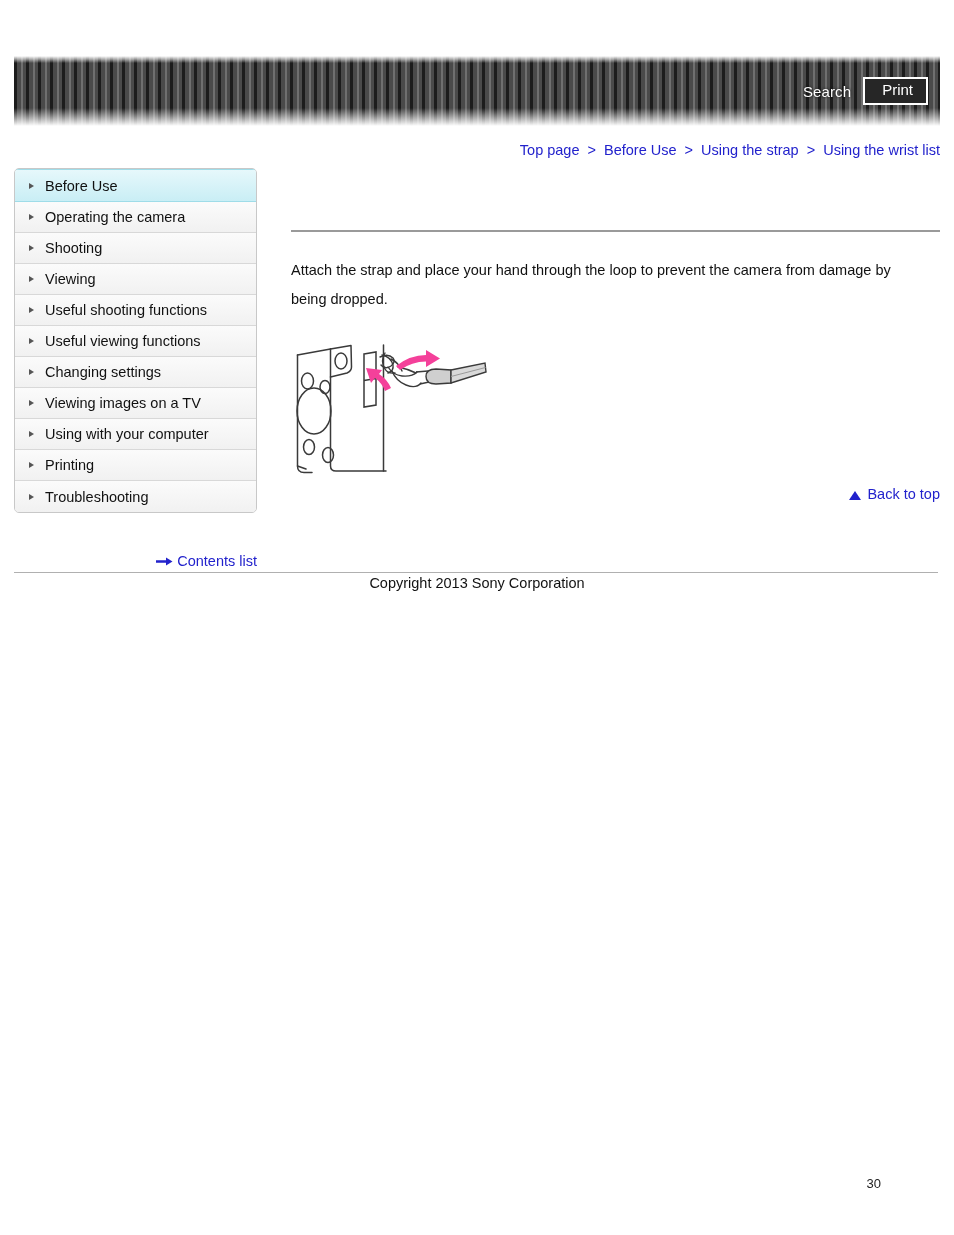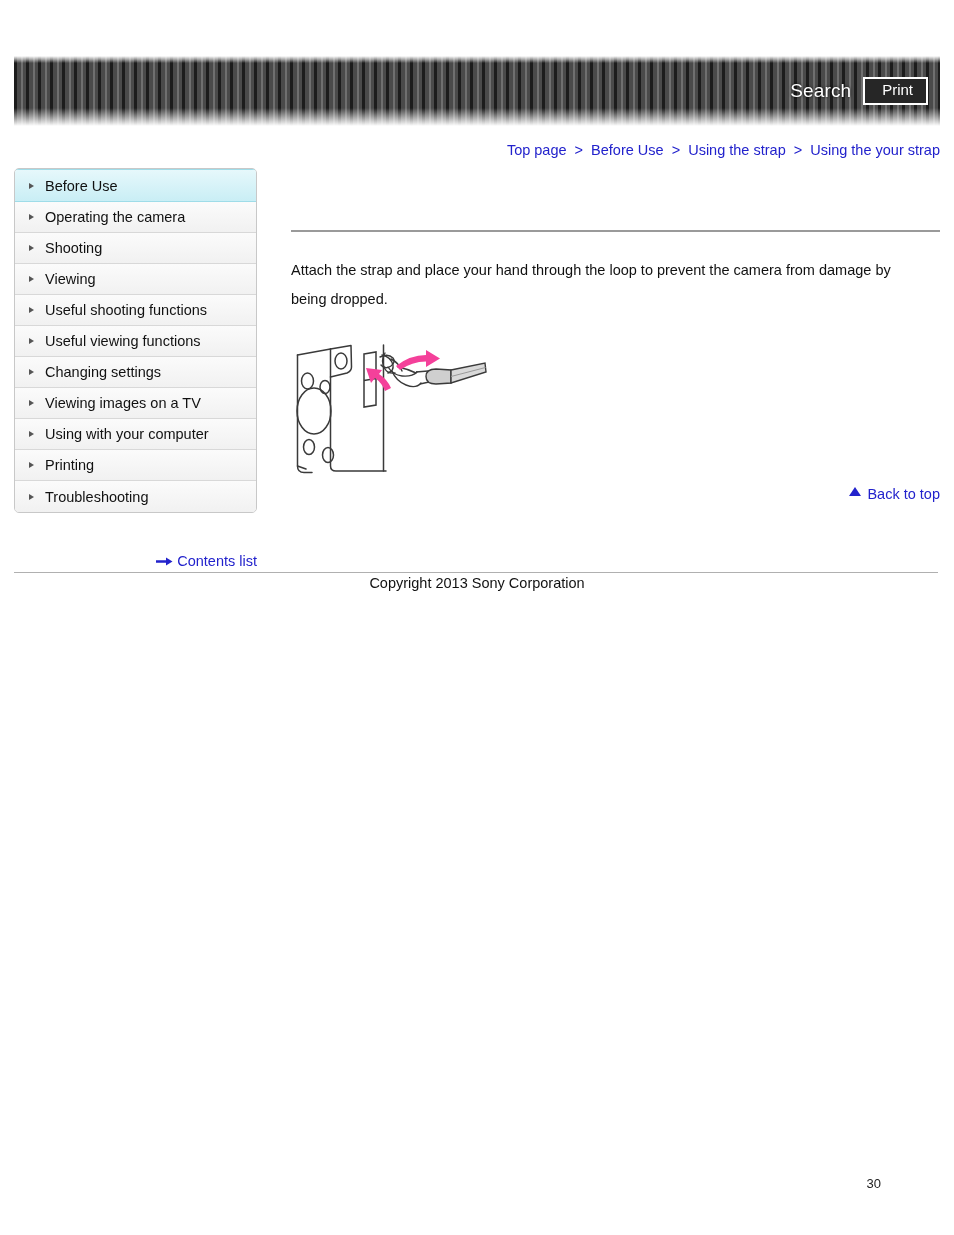--- a/index.html
+++ b/index.html
@@ -43,21 +43,21 @@
     position: absolute;
     right: 12px;
     top: 0;
     height: 70px;
     display: flex;
     align-items: center;
     gap: 12px;
   }
   #search-label {
     color: #ffffff;
-    font-size: 19px;
+    font-size: 15px;
     letter-spacing: 0.1px;
     text-shadow: 0 0 3px rgba(0,0,0,0.9);
     cursor: pointer;
     padding-left: 15px;
   }
   #print-button {
     color: #ffffff;
     font-size: 15px;
     background: #262626;
     border: 2px solid #ffffff;
@@ -162,21 +162,21 @@
     margin-top: 14px;
     margin-left: 1px;
   }
 
   
   #back-to-top {
     position: absolute;
     right: 14px;
     top: 486px;
     display: flex;
-    align-items: flex-start;
+    align-items: flex-end;
     gap: 5px;
     cursor: pointer;
   }
   #back-to-top-icon { flex: none; display: block; }
   #back-to-top-label {
     font-size: 14.5px;
     color: #2222cc;
   }
 
   
@@ -218,21 +218,21 @@
   </div>
 </div>
 
 <div id="breadcrumb">
   <span class="crumb-link">Top page</span>
   <span class="crumb-sep">&gt;</span>
   <span class="crumb-link">Before Use</span>
   <span class="crumb-sep">&gt;</span>
   <span class="crumb-link">Using the strap</span>
   <span class="crumb-sep">&gt;</span>
-  <span class="crumb-link">Using the your strap</span>
+  <span class="crumb-link">Using the wrist list</span>
 </div>
 
 <nav id="sidebar">
   <div class="nav-item active">
     <span class="nav-arrow"></span>
     <span>Before Use</span>
   </div>
   <div class="nav-item">
     <span class="nav-arrow"></span>
     <span>Operating the camera</span>

